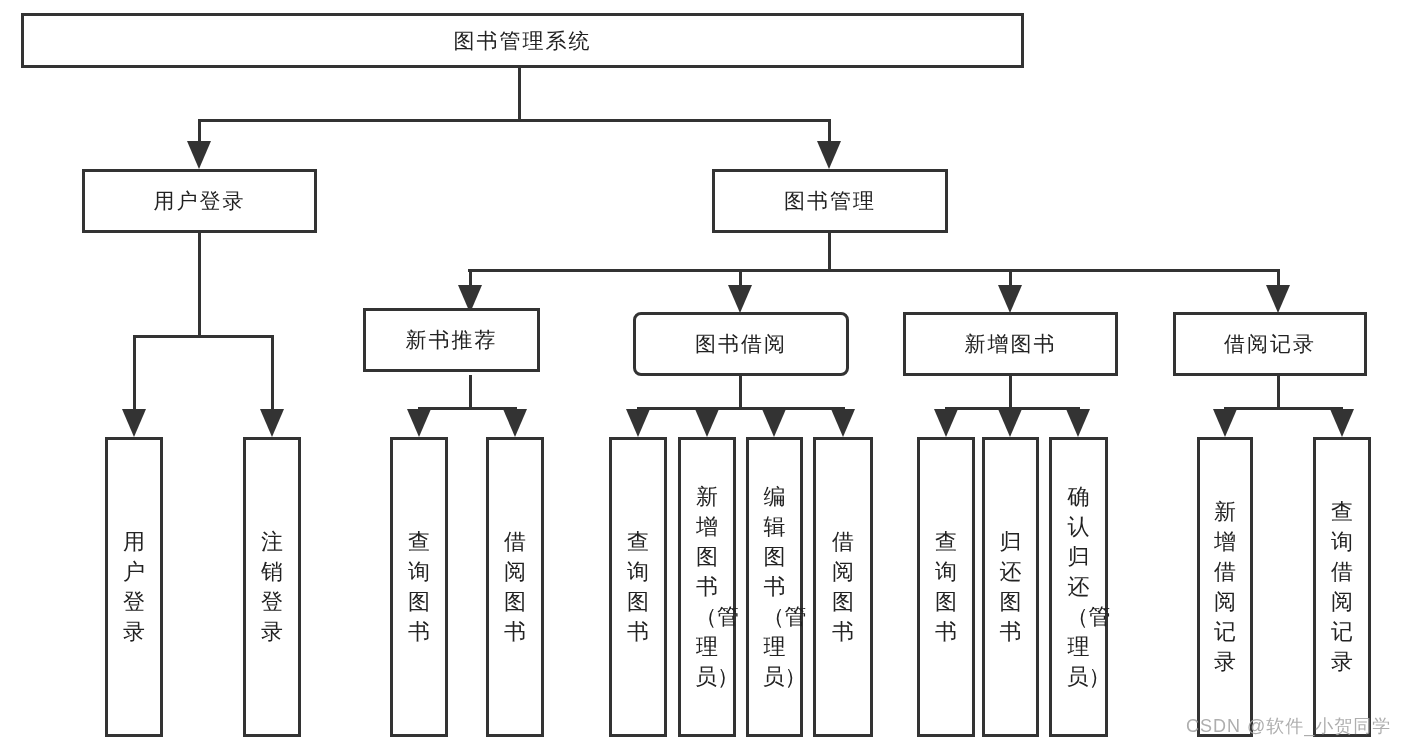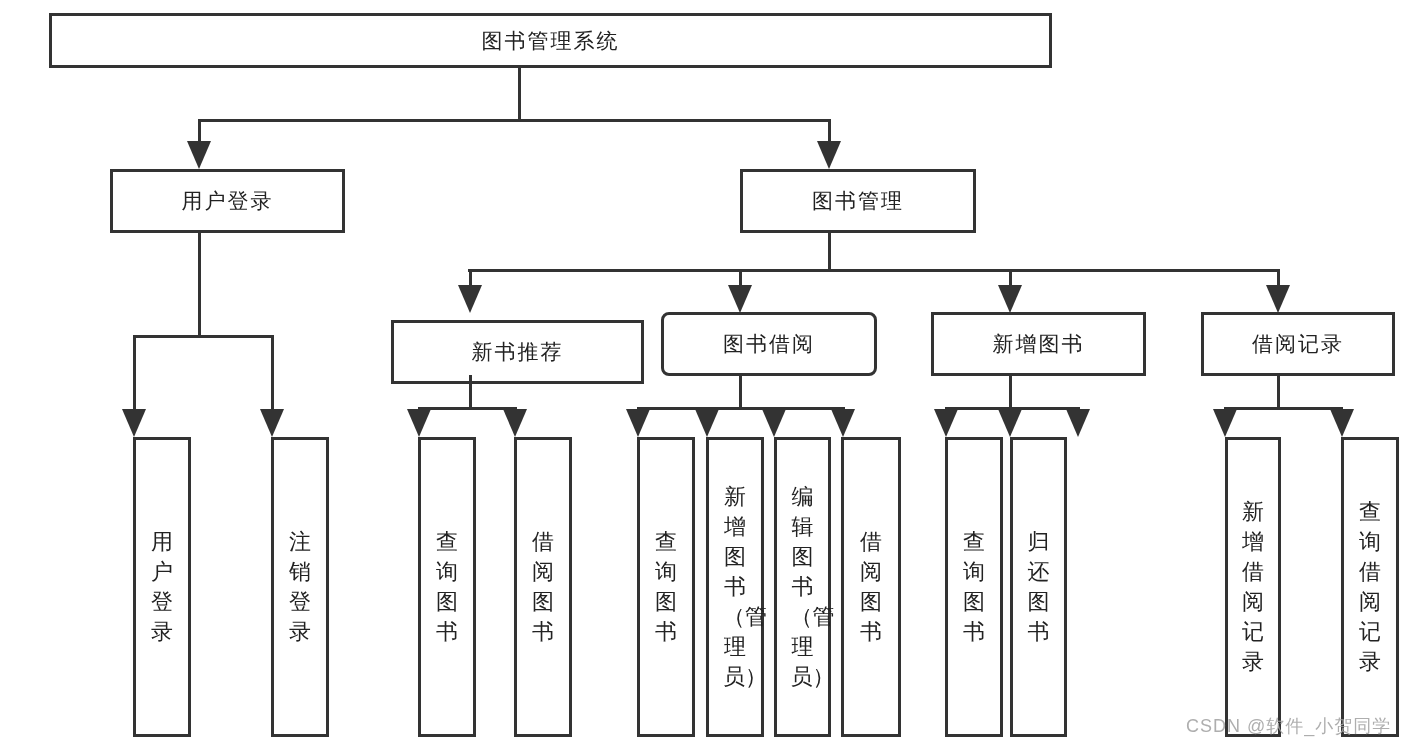--- a/index.html
+++ b/index.html
@@ -16,21 +16,20 @@
     font-family: "Liberation Sans", "DejaVu Sans", sans-serif;
   }
   .box {
     position: absolute;
     box-sizing: border-box;
     border: 3px solid #333333;
     background: #ffffff;
     display: flex;
     align-items: center;
     justify-content: center;
-    margin-left: 28px;
   }
   .hlabel {
     font-size: 21px;
     color: #222222;
     letter-spacing: 2px;
     white-space: nowrap;
   }
   .vtext {
     font-size: 22px;
     line-height: 30px;
@@ -97,21 +96,21 @@
   <div class="line" style="left:468px; top:269px; width:812px; height:3px;"></div>
   <div class="line" style="left:469px; top:269px; width:3px; height:18px;"></div>
   <div class="line" style="left:739px; top:269px; width:3px; height:18px;"></div>
   <div class="line" style="left:1009px; top:269px; width:3px; height:18px;"></div>
   <div class="line" style="left:1277px; top:269px; width:3px; height:18px;"></div>
   <div class="arrow" style="left:458px; top:285px;"></div>
   <div class="arrow" style="left:728px; top:285px;"></div>
   <div class="arrow" style="left:998px; top:285px;"></div>
   <div class="arrow" style="left:1266px; top:285px;"></div>
 
-  <div class="box" style="left:363px; top:320px; width:253px; height:64px;">
+  <div class="box" style="left:363px; top:308px; width:177px; height:64px;">
     <span class="hlabel">新书推荐</span>
   </div>
   <div class="box" style="left:633px; top:312px; width:216px; height:64px;border-radius:8px;">
     <span class="hlabel">图书借阅</span>
   </div>
   <div class="box" style="left:903px; top:312px; width:215px; height:64px;">
     <span class="hlabel">新增图书</span>
   </div>
   <div class="box" style="left:1173px; top:312px; width:194px; height:64px;">
     <span class="hlabel">借阅记录</span>
@@ -166,20 +165,23 @@
   <div class="box" style="left:813px; top:437px; width:60px; height:300px;">
     <span class="vtext">借阅图书</span>
   </div>
 
   <div class="box" style="left:917px; top:437px; width:58px; height:300px;">
     <span class="vtext">查询图书</span>
   </div>
   <div class="box" style="left:982px; top:437px; width:57px; height:300px;">
     <span class="vtext">归还图书</span>
   </div>
+  <div class="box" style="left:1049px; top:437px; width:59px; height:300px;">
+    <span class="vtext">确认归还（管理员）</span>
+  </div>
 
   <div class="box" style="left:1197px; top:437px; width:56px; height:300px;">
     <span class="vtext">新增借阅记录</span>
   </div>
   <div class="box" style="left:1313px; top:437px; width:58px; height:300px;">
     <span class="vtext">查询借阅记录</span>
   </div>
 
   <div class="watermark">CSDN @软件_小贺同学</div>
 

